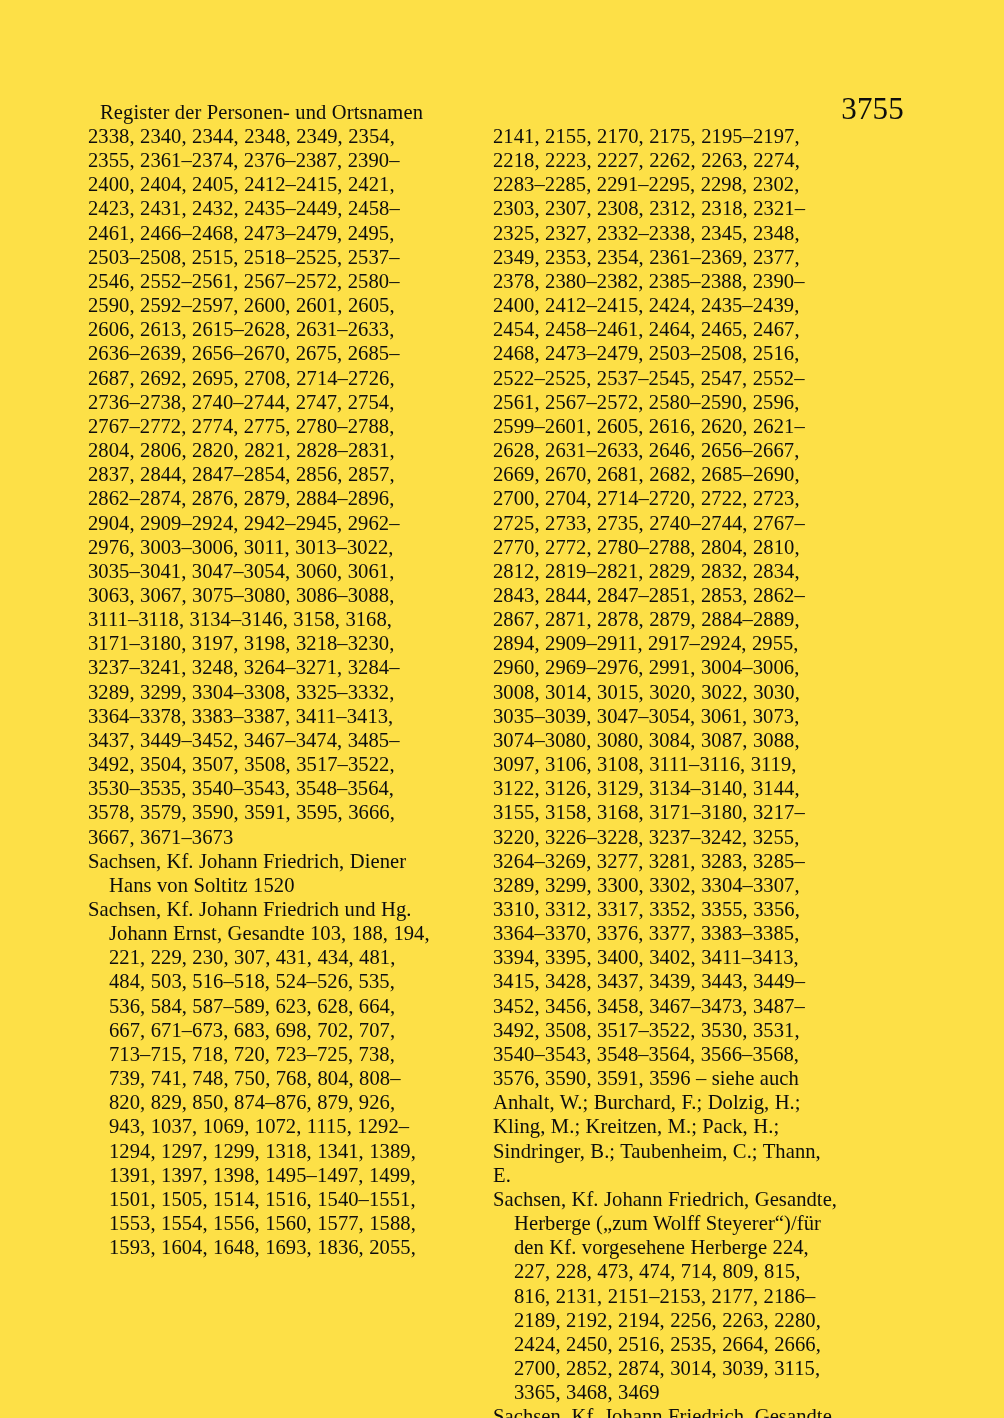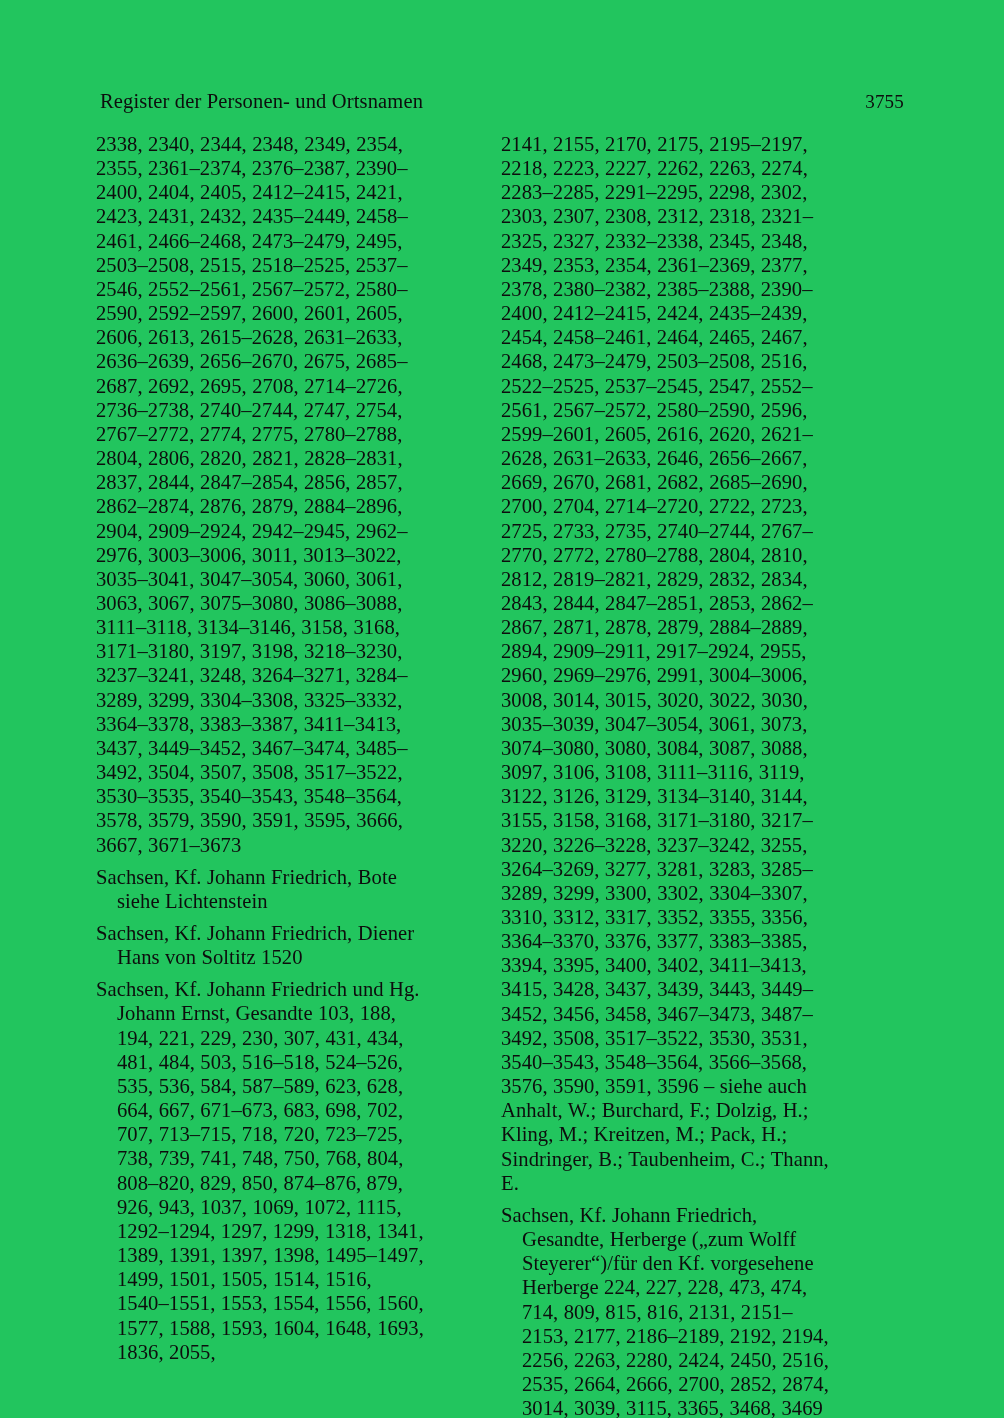--- a/index.html
+++ b/index.html
@@ -10,21 +10,21 @@
   }
   body {
     font-family: "Liberation Serif", "DejaVu Serif", serif;
     color: #0d0d0d;
     -webkit-font-smoothing: antialiased;
   }
   .page {
     position: relative;
     width: 1004px;
     height: 1418px;
-    background: #22c55e;
+    background: #fde047;
     box-sizing: border-box;
     overflow: hidden;
   }
 
   
   .running-head {
     position: absolute;
     top: 72px;
     left: 100px;
     right: 100px;
@@ -32,21 +32,21 @@
     display: flex;
     align-items: baseline;
     justify-content: space-between;
   }
   .running-title {
     font-size: 20.5px;
     letter-spacing: 0.15px;
     white-space: nowrap;
   }
   .folio {
-    font-size: 19px;
+    font-size: 31px;
     letter-spacing: 0.2px;
     white-space: nowrap;
     margin-top: 19px;
   }
 
   
   .columns {
     position: absolute;
     top: 124px;
     left: 88px;
@@ -58,21 +58,21 @@
     width: 345px;
     flex: 0 0 345px;
   }
 
   
   .entry {
     font-size: 20.6px;
     line-height: 24.15px;
     text-indent: -21px;
     padding-left: 21px;
-    margin: 8px;
+    margin: 0;
     letter-spacing: 0.06px;
     word-spacing: 0.2px;
   }
   
   .entry.continuation {
     text-indent: 0;
     padding-left: 0;
   }
   .entry + .entry {
     margin-top: 0;
@@ -84,21 +84,20 @@
 <div class="page">
 
   <div class="running-head">
     <div class="running-title">Register der Personen- und Ortsnamen</div>
     <div class="folio">3755</div>
   </div>
 
   <div class="columns">
     <div class="column" id="col-left">
         <p class="entry continuation">2338, 2340, 2344, 2348, 2349, 2354, 2355, 2361–2374, 2376–2387, 2390–2400, 2404, 2405, 2412–2415, 2421, 2423, 2431, 2432, 2435–2449, 2458–2461, 2466–2468, 2473–2479, 2495, 2503–2508, 2515, 2518–2525, 2537–2546, 2552–2561, 2567–2572, 2580–2590, 2592–2597, 2600, 2601, 2605, 2606, 2613, 2615–2628, 2631–2633, 2636–2639, 2656–2670, 2675, 2685–2687, 2692, 2695, 2708, 2714–2726, 2736–2738, 2740–2744, 2747, 2754, 2767–2772, 2774, 2775, 2780–2788, 2804, 2806, 2820, 2821, 2828–2831, 2837, 2844, 2847–2854, 2856, 2857, 2862–2874, 2876, 2879, 2884–2896, 2904, 2909–2924, 2942–2945, 2962–2976, 3003–3006, 3011, 3013–3022, 3035–3041, 3047–3054, 3060, 3061, 3063, 3067, 3075–3080, 3086–3088, 3111–3118, 3134–3146, 3158, 3168, 3171–3180, 3197, 3198, 3218–3230, 3237–3241, 3248, 3264–3271, 3284–3289, 3299, 3304–3308, 3325–3332, 3364–3378, 3383–3387, 3411–3413, 3437, 3449–3452, 3467–3474, 3485–3492, 3504, 3507, 3508, 3517–3522, 3530–3535, 3540–3543, 3548–3564, 3578, 3579, 3590, 3591, 3595, 3666, 3667, 3671–3673</p>
-        <p class="entry">Sachsen, Kf. Johann Friedrich, Bote siehe Lichtenstein</p>
         <p class="entry">Sachsen, Kf. Johann Friedrich, Diener Hans von Soltitz  1520</p>
         <p class="entry">Sachsen, Kf. Johann Friedrich und Hg. Johann Ernst, Gesandte  103, 188, 194, 221, 229, 230, 307, 431, 434, 481, 484, 503, 516–518, 524–526, 535, 536, 584, 587–589, 623, 628, 664, 667, 671–673, 683, 698, 702, 707, 713–715, 718, 720, 723–725, 738, 739, 741, 748, 750, 768, 804, 808–820, 829, 850, 874–876, 879, 926, 943, 1037, 1069, 1072, 1115, 1292–1294, 1297, 1299, 1318, 1341, 1389, 1391, 1397, 1398, 1495–1497, 1499, 1501, 1505, 1514, 1516, 1540–1551, 1553, 1554, 1556, 1560, 1577, 1588, 1593, 1604, 1648, 1693, 1836, 2055,</p>
       </div>
     <div class="column" id="col-right">
         <p class="entry continuation">2141, 2155, 2170, 2175, 2195–2197, 2218, 2223, 2227, 2262, 2263, 2274, 2283–2285, 2291–2295, 2298, 2302, 2303, 2307, 2308, 2312, 2318, 2321–2325, 2327, 2332–2338, 2345, 2348, 2349, 2353, 2354, 2361–2369, 2377, 2378, 2380–2382, 2385–2388, 2390–2400, 2412–2415, 2424, 2435–2439, 2454, 2458–2461, 2464, 2465, 2467, 2468, 2473–2479, 2503–2508, 2516, 2522–2525, 2537–2545, 2547, 2552–2561, 2567–2572, 2580–2590, 2596, 2599–2601, 2605, 2616, 2620, 2621–2628, 2631–2633, 2646, 2656–2667, 2669, 2670, 2681, 2682, 2685–2690, 2700, 2704, 2714–2720, 2722, 2723, 2725, 2733, 2735, 2740–2744, 2767–2770, 2772, 2780–2788, 2804, 2810, 2812, 2819–2821, 2829, 2832, 2834, 2843, 2844, 2847–2851, 2853, 2862–2867, 2871, 2878, 2879, 2884–2889, 2894, 2909–2911, 2917–2924, 2955, 2960, 2969–2976, 2991, 3004–3006, 3008, 3014, 3015, 3020, 3022, 3030, 3035–3039, 3047–3054, 3061, 3073, 3074–3080, 3080, 3084, 3087, 3088, 3097, 3106, 3108, 3111–3116, 3119, 3122, 3126, 3129, 3134–3140, 3144, 3155, 3158, 3168, 3171–3180, 3217–3220, 3226–3228, 3237–3242, 3255, 3264–3269, 3277, 3281, 3283, 3285–3289, 3299, 3300, 3302, 3304–3307, 3310, 3312, 3317, 3352, 3355, 3356, 3364–3370, 3376, 3377, 3383–3385, 3394, 3395, 3400, 3402, 3411–3413, 3415, 3428, 3437, 3439, 3443, 3449–3452, 3456, 3458, 3467–3473, 3487–3492, 3508, 3517–3522, 3530, 3531, 3540–3543, 3548–3564, 3566–3568, 3576, 3590, 3591, 3596 – siehe auch Anhalt, W.; Burchard, F.; Dolzig, H.; Kling, M.; Kreitzen, M.; Pack, H.; Sindringer, B.; Taubenheim, C.; Thann, E.</p>
         <p class="entry">Sachsen, Kf. Johann Friedrich, Gesandte, Herberge („zum Wolff Steyerer“)/für den Kf. vorgesehene Herberge  224, 227, 228, 473, 474, 714, 809, 815, 816, 2131, 2151–2153, 2177, 2186–2189, 2192, 2194, 2256, 2263, 2280, 2424, 2450, 2516, 2535, 2664, 2666, 2700, 2852, 2874, 3014, 3039, 3115, 3365, 3468, 3469</p>
         <p class="entry">Sachsen, Kf. Johann Friedrich, Gesandte zur Eisenacher Konferenz  175</p>
       </div>
   </div>
 

